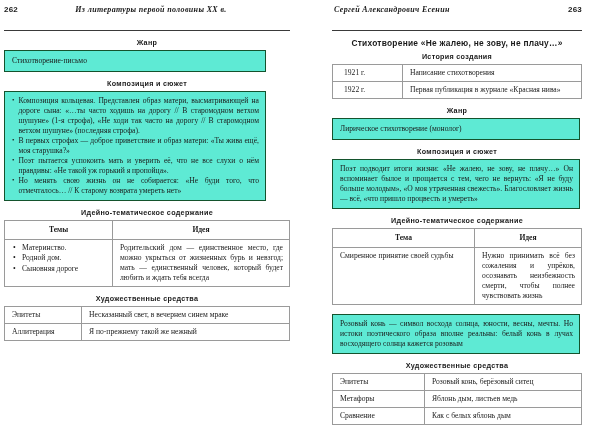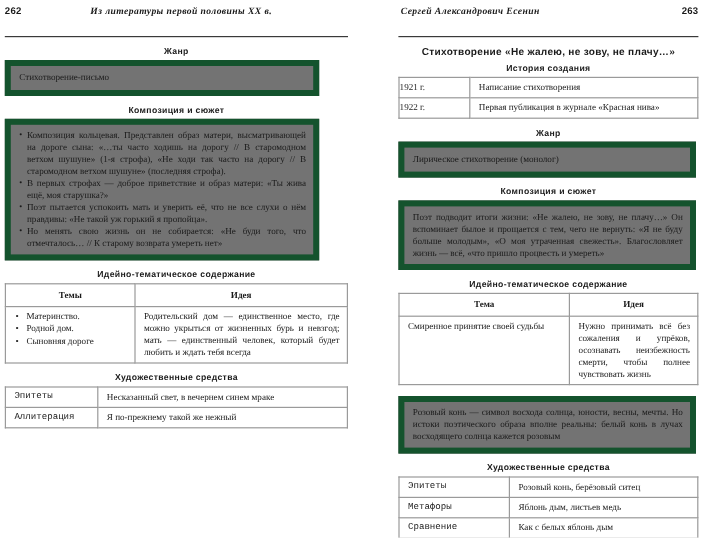--- a/index.html
+++ b/index.html
@@ -71,27 +71,27 @@
     text-align: center;
     font-family: "Liberation Sans", sans-serif;
     font-weight: bold;
     font-size: 8.4px;
     letter-spacing: 0.25px;
     margin: 2px 0 3px 0;
   }
 
   
   .box {
-    border: 5px solid #14532d;
+    border: 1px solid #14532d;
     box-sizing: border-box;
     padding: 4px 6px 4px 7px;
     font-size: 7.6px;
     line-height: 1.32;
     text-align: justify;
-    background: #737373;
+    background: #5eead4;
   }
   .box.single { padding: 5px 7px 5px 7px; }
   .box p { margin: 0; }
   .box .bullet-list { margin: 0; }
   .box .bl-item {
     display: flex;
     text-align: justify;
   }
   .box .bl-item .dot {
     flex: 0 0 auto;
@@ -113,22 +113,22 @@
     padding: 3px 6px 3px 7px;
     vertical-align: top;
     line-height: 1.32;
     text-align: justify;
   }
   table.grid th {
     text-align: center;
     font-weight: bold;
     padding: 4px 4px;
   }
-  table.grid td.label { text-align: left; white-space: nowrap; font-family: Liberation Mono, monospace; }
-  table.grid td.year { text-align: left; white-space: nowrap; padding-left: 0; }
+  table.grid td.label { text-align: left; white-space: nowrap; }
+  table.grid td.year { text-align: left; white-space: nowrap; padding-left: 11px; }
   table.grid td.it-cell { }
   ul.celllist {
     margin: 0;
     padding-left: 10px;
     list-style: none;
   }
   ul.celllist li {
     position: relative;
     text-align: left;
     line-height: 1.34;

